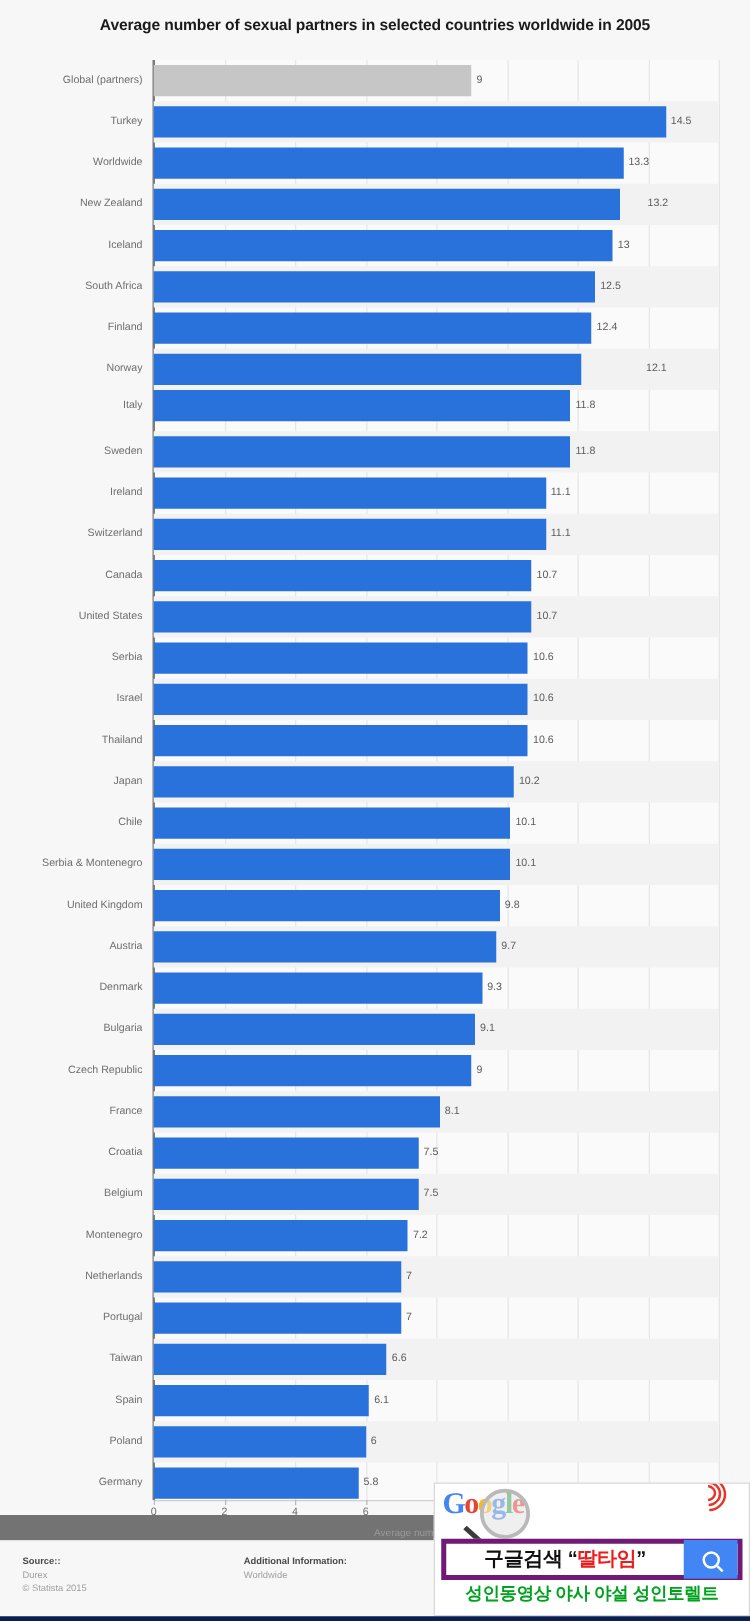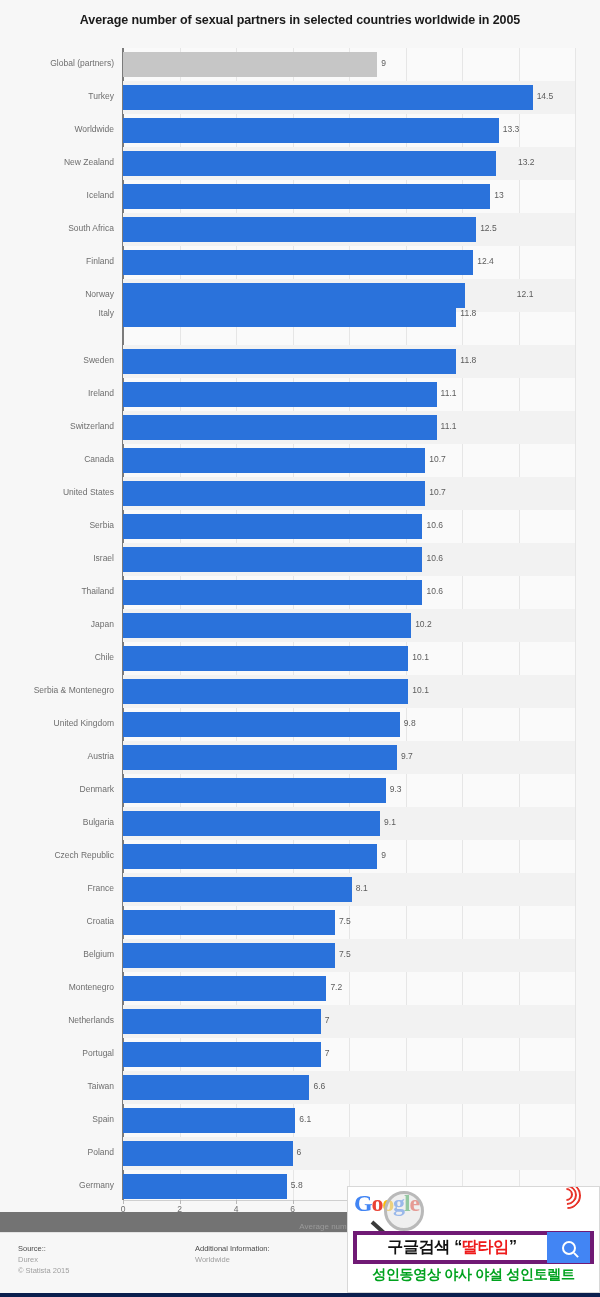--- a/index.html
+++ b/index.html
@@ -155,21 +155,21 @@
   }
   .footer-col {
     position: absolute;
     top: 10px;
     font-size: 7.5px;
     line-height: 11px;
   }
   .footer-col.left { left: 18px; }
   .footer-col.mid  { left: 195px; }
   .f-head {
-    font-weight: normal;
+    font-weight: bold;
     color: #4a4a4a;
     font-size: 7.5px;
   }
   .f-sub { color: #a0a0a0; }
   .f-sub2 { color: #a0a0a0; }
   
   .watermark {
     position: absolute;
     left: 347px;
     top: 1186px;
@@ -375,21 +375,21 @@
           <div class="cat-label">Finland</div>
           <div class="bar" style="width: 350.3px; background: rgb(42, 114, 219);"></div>
           <div class="val-label" style="left: 477.3px;">12.4</div>
         </div>
         <div class="row" style="top: 239px;">
           <div class="row-band alt"></div>
           <div class="cat-label">Norway</div>
           <div class="bar" style="width: 341.825px; background: rgb(42, 114, 219);"></div>
           <div class="val-label" style="left: 468.825px; margin-left: 48px;">12.1</div>
         </div>
-        <div class="row" style="top: 258px;">
+        <div class="row" style="top: 268px;">
           <div class="row-band"></div>
           <div class="cat-label">Italy</div>
           <div class="bar" style="width: 333.35px; background: rgb(42, 114, 219);"></div>
           <div class="val-label" style="left: 460.35px;">11.8</div>
         </div>
         <div class="row" style="top: 305px;">
           <div class="row-band alt"></div>
           <div class="cat-label">Sweden</div>
           <div class="bar" style="width: 333.35px; background: rgb(42, 114, 219);"></div>
           <div class="val-label" style="left: 460.35px;">11.8</div>

